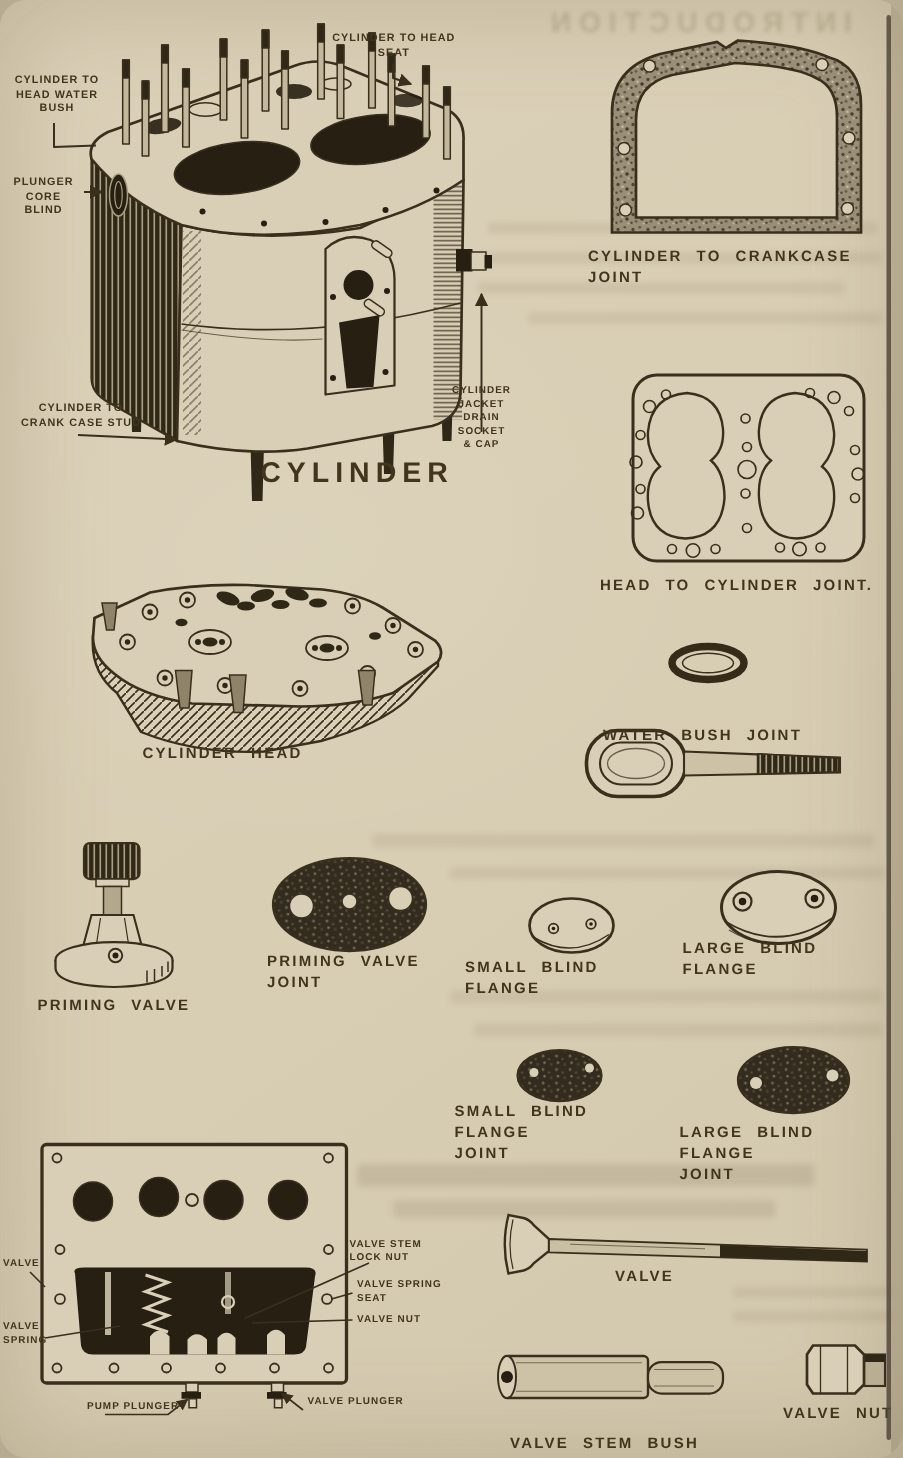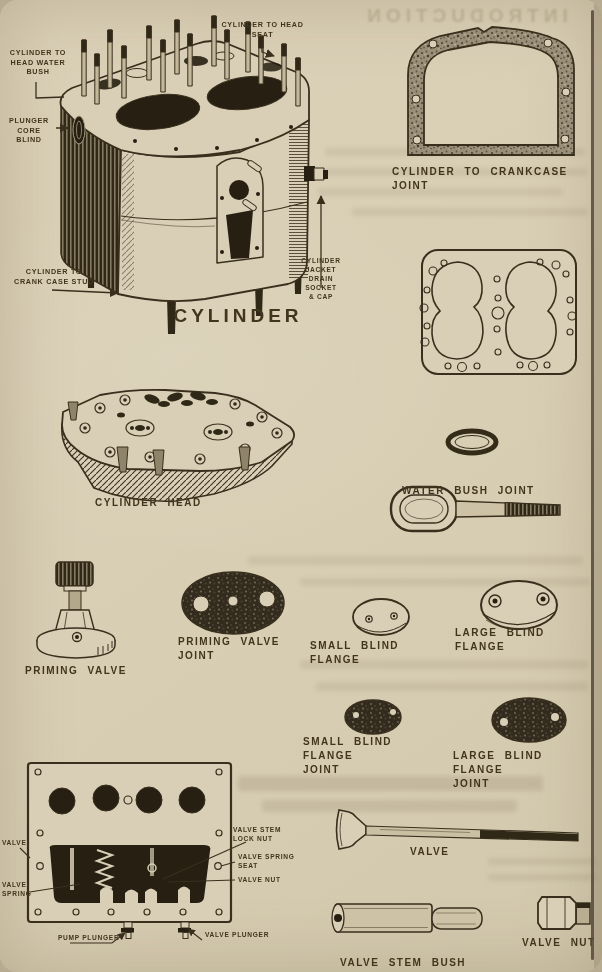--- a/index.html
+++ b/index.html
@@ -466,20 +466,21 @@
   </div>
   <div class="lbl callout tiny" style="left:296px;top:256px;width:50px">
     <div>CYLINDER</div>
     <div>JACKET</div>
     <div>DRAIN SOCKET</div>
     <div>&amp; CAP</div>
   </div>
 
   <div class="lbl cap-lg" style="left:158px;top:305px;width:160px">CYLINDER</div>
   <div class="lbl cap" style="left:392px;top:165px;width:200px">CYLINDER TO CRANKCASE JOINT</div>
+  <div class="lbl cap" style="left:400px;top:384px;width:200px">HEAD TO CYLINDER JOINT.</div>
   <div class="lbl cap" style="left:95px;top:496px;width:155px">CYLINDER HEAD</div>
   <div class="lbl cap" style="left:402px;top:484px;width:150px">WATER BUSH JOINT</div>
   <div class="lbl cap" style="left:25px;top:664px;width:110px">PRIMING VALVE</div>
   <div class="lbl cap" style="left:178px;top:635px;width:112px">
     <div>PRIMING VALVE</div>
     <div>JOINT</div>
   </div>
   <div class="lbl cap" style="left:310px;top:639px;width:132px">SMALL BLIND FLANGE</div>
   <div class="lbl cap" style="left:455px;top:626px;width:140px">LARGE BLIND FLANGE</div>
   <div class="lbl cap" style="left:303px;top:735px;width:138px">

